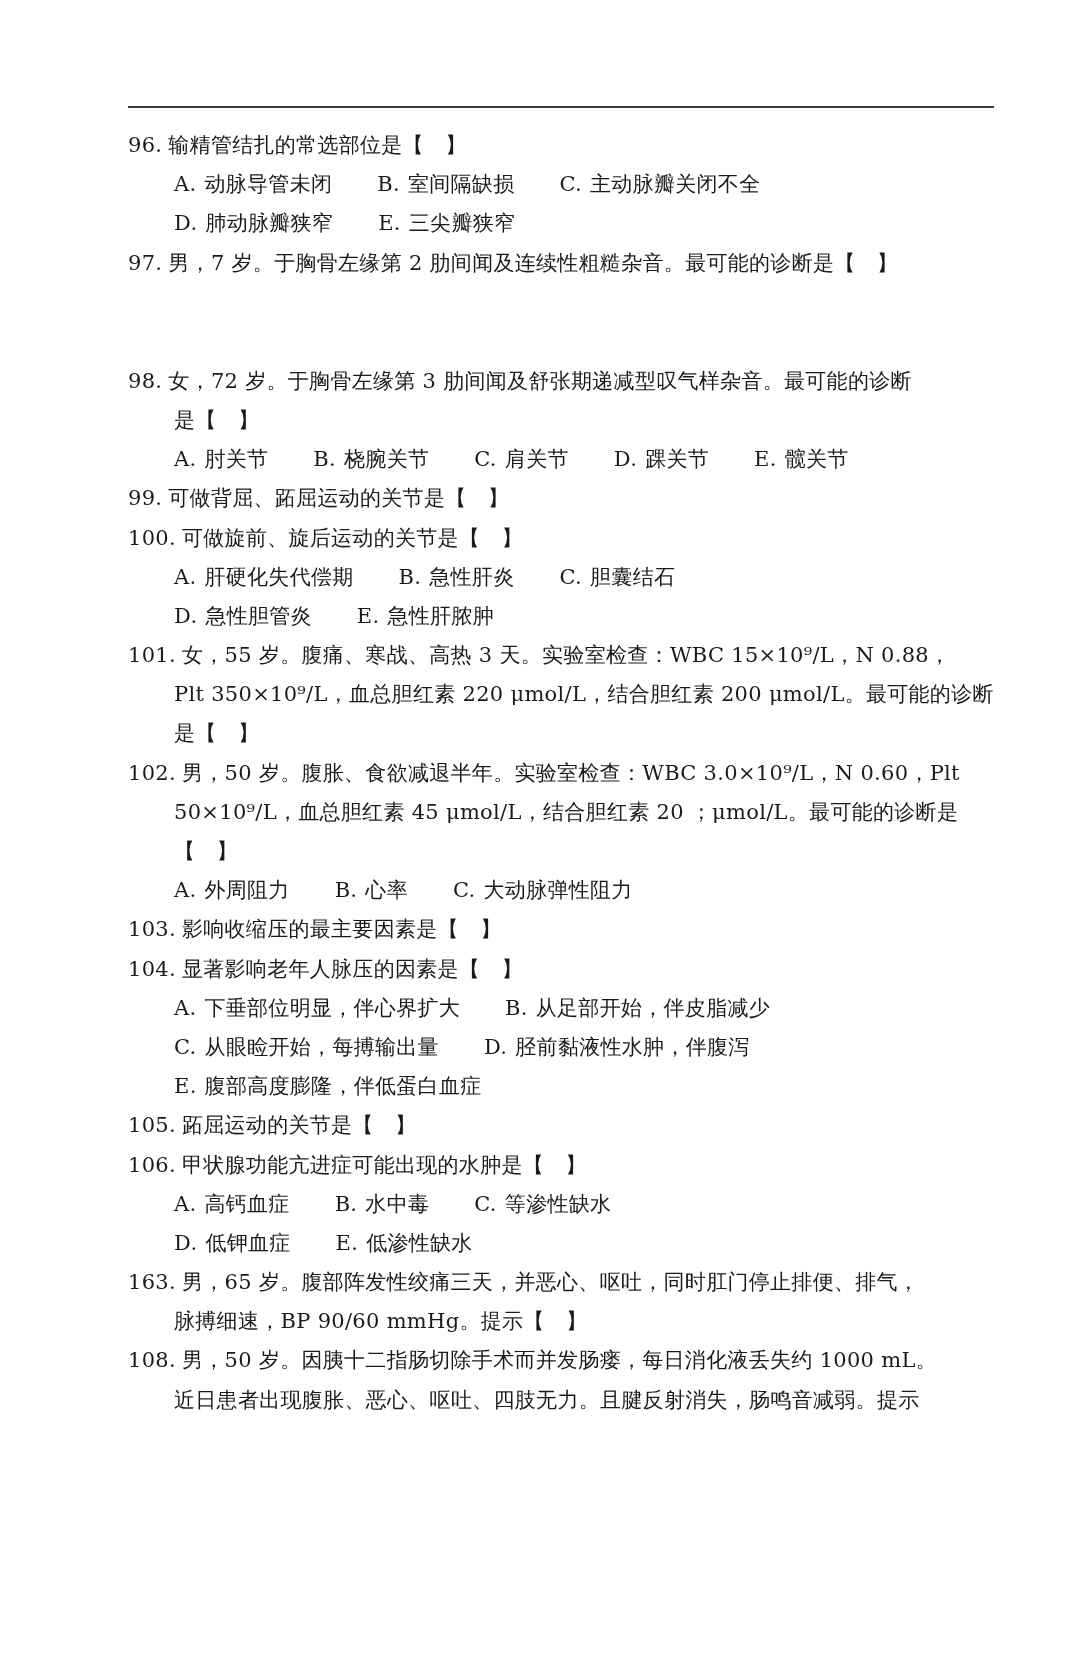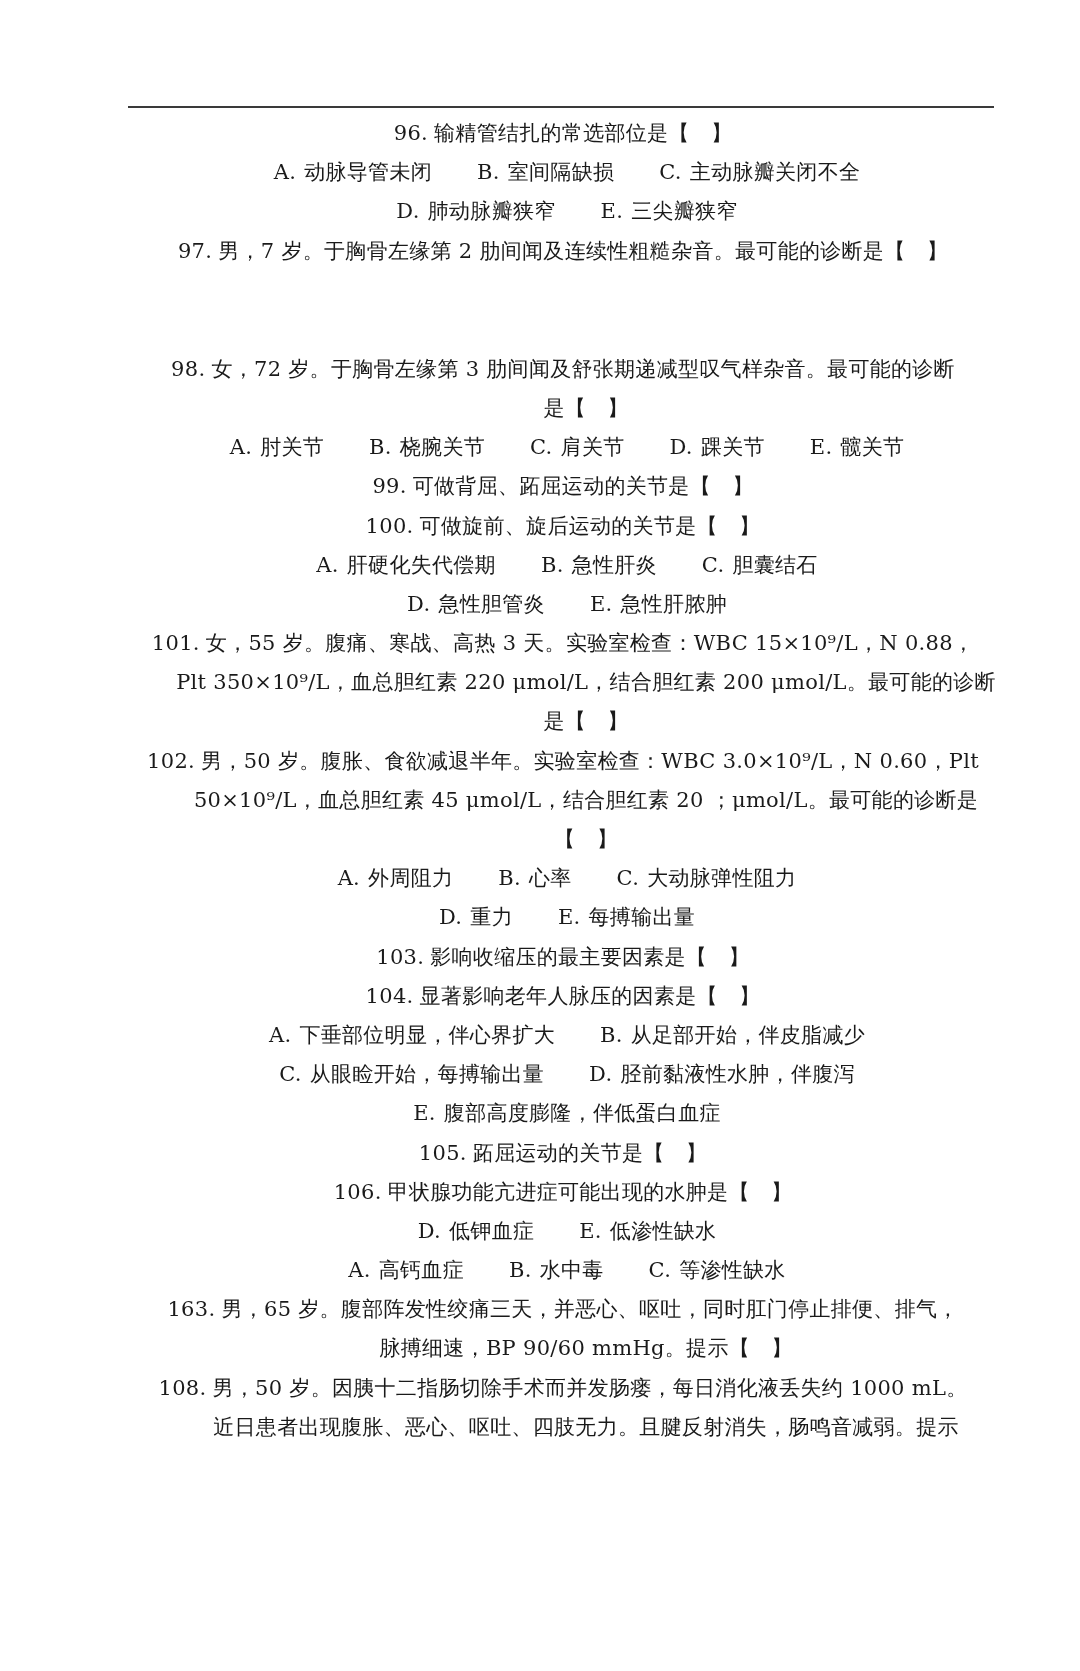--- a/index.html
+++ b/index.html
@@ -5,21 +5,21 @@
   html, body { margin: 0; padding: 0; background: #ffffff; }
   body {
     width: 1080px; height: 1671px; position: relative; overflow: hidden;
     font-family: "DejaVu Serif", "Liberation Serif", serif;
     color: #1a1a1a;
   }
   .rule {
     position: absolute; left: 128px; top: 106px; width: 866px; height: 2px;
     background: #3a3a3a;
   }
-  .page { position: absolute; left: 128px; top: 114px; width: 870px; text-align: center; }
+  .page { position: absolute; left: 128px; top: 126px; width: 870px; }
   .line {
     height: 39.2px; line-height: 39.2px; font-size: 21px; white-space: nowrap;
     letter-spacing: 0.3px;
   }
   .q { padding-left: 0; }
   .q .num { display: inline-block; margin-right: 6px; }
   .cont { padding-left: 46px; }
   .opts { padding-left: 46px; }
   .opt { display: inline-block; margin-right: 38px; }
   .opt .key { margin-right: 8px; }
@@ -74,51 +74,47 @@
   <div class="line cont">是【　】</div>
 
   <div class="line q"><span class="num">102.</span><span>男，50 岁。腹胀、食欲减退半年。实验室检查：WBC 3.0×10⁹/L，N 0.60，Plt</span></div>
   <div class="line cont">50×10⁹/L，血总胆红素 45 μmol/L，结合胆红素 20 ；μmol/L。最可能的诊断是</div>
   <div class="line cont">【　】</div>
   <div class="line opts">
     <span class="opt"><span class="key">A.</span><span>外周阻力</span></span>
     <span class="opt"><span class="key">B.</span><span>心率</span></span>
     <span class="opt"><span class="key">C.</span><span>大动脉弹性阻力</span></span>
   </div>
-  <div class="line opts">
-    <span class="opt"><span class="key">D.</span><span>重力</span></span>
-    <span class="opt"><span class="key">E.</span><span>每搏输出量</span></span>
-  </div>
 
   <div class="line q"><span class="num">103.</span><span>影响收缩压的最主要因素是【　】</span></div>
 
   <div class="line q"><span class="num">104.</span><span>显著影响老年人脉压的因素是【　】</span></div>
   <div class="line opts">
     <span class="opt"><span class="key">A.</span><span>下垂部位明显，伴心界扩大</span></span>
     <span class="opt"><span class="key">B.</span><span>从足部开始，伴皮脂减少</span></span>
   </div>
   <div class="line opts">
     <span class="opt"><span class="key">C.</span><span>从眼睑开始，每搏输出量</span></span>
     <span class="opt"><span class="key">D.</span><span>胫前黏液性水肿，伴腹泻</span></span>
   </div>
   <div class="line opts">
     <span class="opt"><span class="key">E.</span><span>腹部高度膨隆，伴低蛋白血症</span></span>
   </div>
 
   <div class="line q"><span class="num">105.</span><span>跖屈运动的关节是【　】</span></div>
 
   <div class="line q"><span class="num">106.</span><span>甲状腺功能亢进症可能出现的水肿是【　】</span></div>
   <div class="line opts">
-    <span class="opt"><span class="key">D.</span><span>低钾血症</span></span>
-    <span class="opt"><span class="key">E.</span><span>低渗性缺水</span></span>
-  </div>
-  <div class="line opts">
     <span class="opt"><span class="key">A.</span><span>高钙血症</span></span>
     <span class="opt"><span class="key">B.</span><span>水中毒</span></span>
     <span class="opt"><span class="key">C.</span><span>等渗性缺水</span></span>
+  </div>
+  <div class="line opts">
+    <span class="opt"><span class="key">D.</span><span>低钾血症</span></span>
+    <span class="opt"><span class="key">E.</span><span>低渗性缺水</span></span>
   </div>
 
   <div class="line q"><span class="num">163.</span><span>男，65 岁。腹部阵发性绞痛三天，并恶心、呕吐，同时肛门停止排便、排气，</span></div>
   <div class="line cont">脉搏细速，BP 90/60 mmHg。提示【　】</div>
 
   <div class="line q"><span class="num">108.</span><span>男，50 岁。因胰十二指肠切除手术而并发肠瘘，每日消化液丢失约 1000 mL。</span></div>
   <div class="line cont">近日患者出现腹胀、恶心、呕吐、四肢无力。且腱反射消失，肠鸣音减弱。提示</div>
 
 </div>
 

